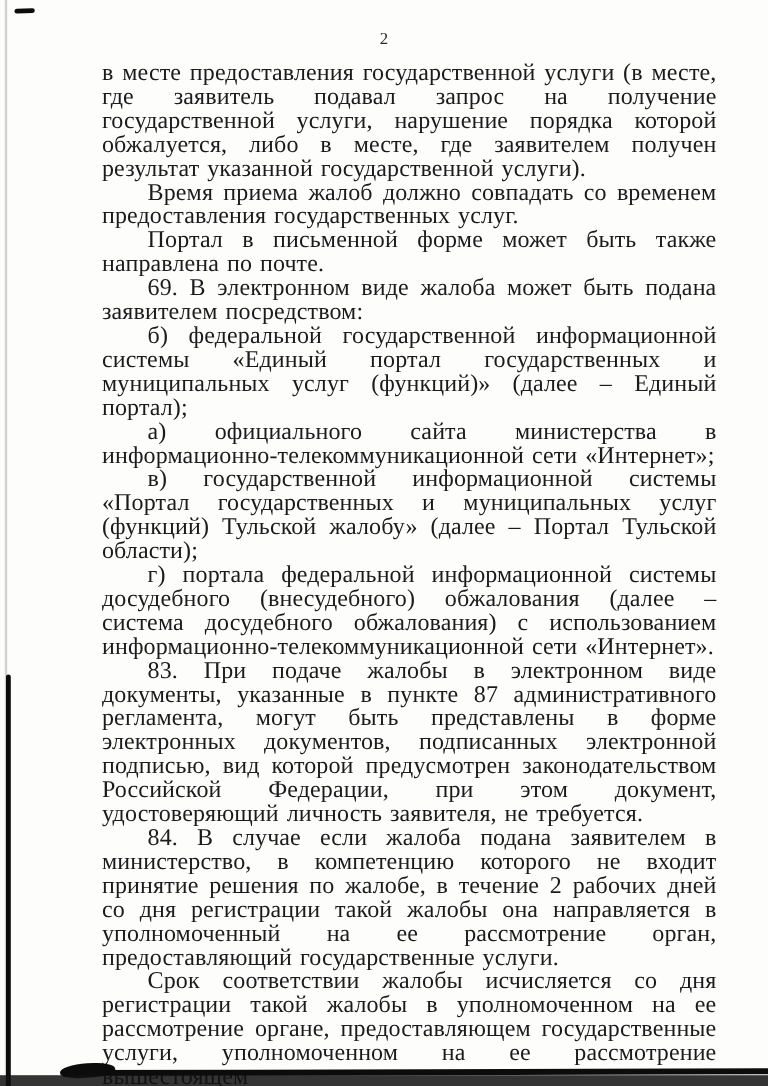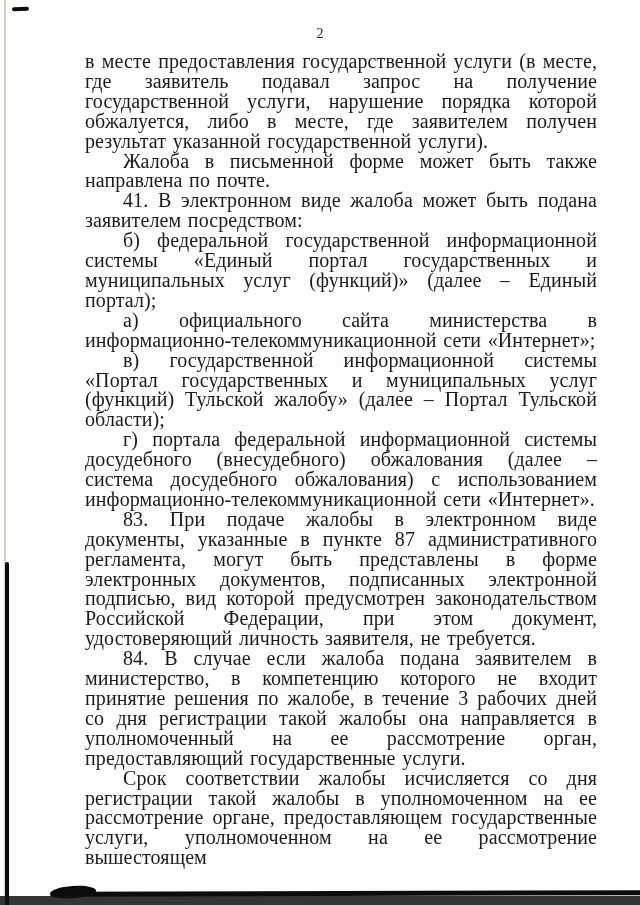--- a/index.html
+++ b/index.html
@@ -101,28 +101,29 @@
 </style>
 </head>
 <body>
 
 <div class="page">
 
   <div class="page-number">2</div>
 
   <div class="text-block">
     <p class="continuation">в месте предоставления государственной услуги (в месте, где заявитель подавал запрос на получение государственной услуги, нарушение порядка которой обжалуется, либо в месте, где заявителем получен результат указанной государственной услуги).</p>
-    <p>Жалоба в письменной форме может быть также направлена по почте.</p>
-    <p>41. В электронном виде жалоба может быть подана заявителем посредством:</p>
+    <p>Время приема жалоб должно совпадать со временем предоставления государственных услуг.</p>
+    <p>Портал в письменной форме может быть также направлена по почте.</p>
+    <p>69. В электронном виде жалоба может быть подана заявителем посредством:</p>
     <p>б) федеральной государственной информационной системы «Единый портал государственных и муниципальных услуг (функций)» (далее – Единый портал);</p>
     <p>а) официального сайта министерства в информационно-телекоммуникационной сети «Интернет»;</p>
     <p>в) государственной информационной системы «Портал государственных и муниципальных услуг (функций) Тульской жалобу» (далее – Портал Тульской области);</p>
     <p>г) портала федеральной информационной системы досудебного (внесудебного) обжалования (далее – система досудебного обжалования) с использованием информационно-телекоммуникационной сети «Интернет».</p>
     <p>83. При подаче жалобы в электронном виде документы, указанные в пункте 87 административного регламента, могут быть представлены в форме электронных документов, подписанных электронной подписью, вид которой предусмотрен законодательством Российской Федерации, при этом документ, удостоверяющий личность заявителя, не требуется.</p>
-    <p>84. В случае если жалоба подана заявителем в министерство, в компетенцию которого не входит принятие решения по жалобе, в течение 3 рабочих дней со дня регистрации такой жалобы она направляется в уполномоченный на ее рассмотрение орган, предоставляющий государственные услуги.</p>
+    <p>84. В случае если жалоба подана заявителем в министерство, в компетенцию которого не входит принятие решения по жалобе, в течение 2 рабочих дней со дня регистрации такой жалобы она направляется в уполномоченный на ее рассмотрение орган, предоставляющий государственные услуги.</p>
     <p>Срок соответствии жалобы исчисляется со дня регистрации такой жалобы в уполномоченном на ее рассмотрение органе, предоставляющем государственные услуги, уполномоченном на ее рассмотрение вышестоящем</p>
   </div>
 
   <div class="artifact artifact-left-edge-faint"></div>
   <div class="artifact artifact-top-left"></div>
   <div class="artifact artifact-left-edge"></div>
   <div class="artifact artifact-bottom-blob"></div>
   <div class="artifact artifact-bottom-edge"></div>
   <div class="artifact artifact-bottom-corner"></div>
 

